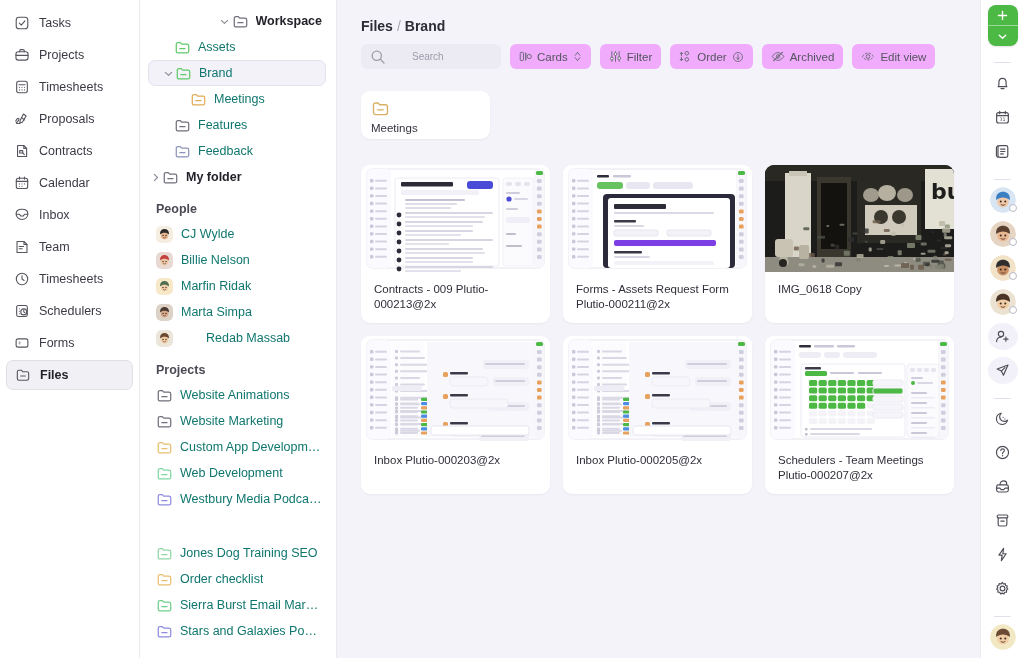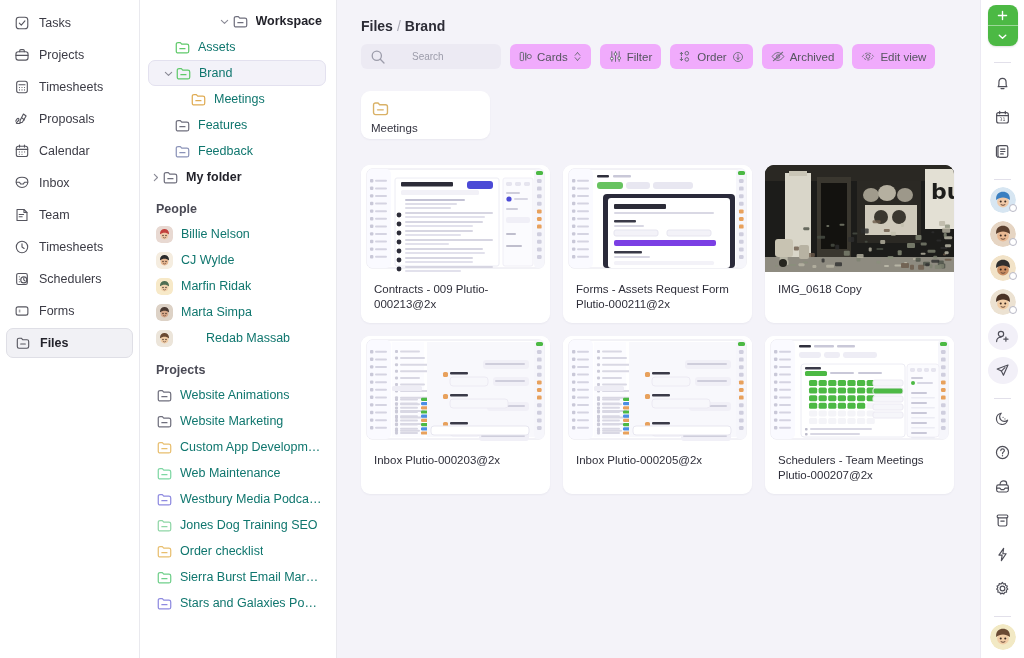--- a/index.html
+++ b/index.html
@@ -169,20 +169,31 @@
       </div>
       <div class="nav-item">
         <span style="display: flex; width: 16px; height: 16px; flex: 0 0 16px;">
           <svg width="16" height="16" viewBox="0 0 18 18" fill="none" stroke="#56565f" stroke-width="1.25" stroke-linecap="round" stroke-linejoin="round">
             <path d="M2 11.5 C2.6 9.2 4.2 7.6 5.3 8.6 C6.3 9.5 4.6 11.6 3.2 12.6 C2.4 13.2 2.3 14 3.4 14 h3.2"></path>
             <path d="M10.6 3.4 L13.6 5.6 L9.4 12.6 L6.6 13.4 L7 10.4 Z"></path>
             <path d="M11.8 10 L9 7.9"></path>
           </svg>
         </span>
         <span class="lbl">Proposals</span>
+      </div>
+      <div class="nav-item">
+        <span style="display: flex; width: 16px; height: 16px; flex: 0 0 16px;">
+          <svg width="16" height="16" viewBox="0 0 18 18" fill="none" stroke="#56565f" stroke-width="1.25" stroke-linecap="round" stroke-linejoin="round">
+            <path d="M4 2.8 h7 l3.2 3.3 V15.2 H4 Z"></path>
+            <path d="M11 2.8 V6.1 h3.2"></path>
+            <path d="M6.4 8.6 h3.4 v2.6 H6.4 Z"></path>
+            <path d="M9.8 11.2 L11.6 13"></path>
+          </svg>
+        </span>
+        <span class="lbl">Contracts</span>
       </div>
       <div class="nav-item">
         <span style="display: flex; width: 16px; height: 16px; flex: 0 0 16px;">
           <svg width="16" height="16" viewBox="0 0 18 18" fill="none" stroke="#56565f" stroke-width="1.25" stroke-linecap="round" stroke-linejoin="round">
             <rect x="2.6" y="3.6" width="12.8" height="11.6" rx="2.4"></rect>
             <path d="M2.6 7.2 h12.8"></path>
             <path d="M6.2 2.4 V4.6"></path>
             <path d="M11.8 2.4 V4.6"></path>
             <circle cx="6" cy="10" r=".6" fill="#56565f" stroke="none"></circle>
             <circle cx="9" cy="10" r=".6" fill="#56565f" stroke="none"></circle>
@@ -321,42 +332,42 @@
         <span class="fico"><svg width="17" height="17" viewBox="0 0 18 18" fill="none" stroke="#6f6f7d" stroke-width="1.3" stroke-linecap="round" stroke-linejoin="round">
             <path d="M2.4 5.6 C2.4 4.5 3.2 3.8 4.3 3.8 h2.4 l1.5 1.7 h5.5 c1.1 0 1.9 .8 1.9 1.9 V12.9 c0 1.1 -.8 1.9 -1.9 1.9 H4.3 c-1.1 0 -1.9 -.8 -1.9 -1.9 Z"></path>
             <path d="M6.2 10.3 h5.4"></path>
           </svg></span>
         <span class="tlbl">My folder</span>
       </div>
       <div class="sec-head">People</div>
       <div class="tree-row" style="padding-left: 8px;">
         <span class="avatar-sm">
           <svg width="17" height="17" viewBox="0 0 24 24" style="border-radius:5px;display:block">
+            <rect width="24" height="24" fill="#f5ede0" rx="4"></rect>
+            <circle cx="12" cy="13.5" r="5.4" fill="#e8b892"></circle>
+            <path d="M5.6 11 C5.6 6.6 8.4 4.4 12 4.4 C15.6 4.4 18.4 6.6 18.4 11 L18.4 12 C16.6 10.4 14.4 9.6 12 9.6 C9.6 9.6 7.4 10.4 5.6 12 Z" fill="#2c2c2c"></path>
+            <circle cx="9.9" cy="13.4" r=".95" fill="#3a2a22"></circle>
+            <circle cx="14.1" cy="13.4" r=".95" fill="#3a2a22"></circle>
+            <path d="M10.2 16.4 q1.8 1.3 3.6 0" stroke="#6b4a3a" stroke-width=".9" fill="none" stroke-linecap="round"></path>
+          </svg>
+        </span>
+        <span class="tlbl">CJ Wylde</span>
+      </div>
+      <div class="tree-row" style="padding-left: 8px;">
+        <span class="avatar-sm">
+          <svg width="17" height="17" viewBox="0 0 24 24" style="border-radius:5px;display:block">
             <rect width="24" height="24" fill="#e8d9d2" rx="4"></rect>
             <circle cx="12" cy="13.5" r="5.4" fill="#f0c9a8"></circle>
             <path d="M5.6 11 C5.6 6.6 8.4 4.4 12 4.4 C15.6 4.4 18.4 6.6 18.4 11 L18.4 12 C16.6 10.4 14.4 9.6 12 9.6 C9.6 9.6 7.4 10.4 5.6 12 Z" fill="#c2413d"></path>
             <circle cx="9.9" cy="13.4" r=".95" fill="#3a2a22"></circle>
             <circle cx="14.1" cy="13.4" r=".95" fill="#3a2a22"></circle>
             <path d="M10.2 16.4 q1.8 1.3 3.6 0" stroke="#6b4a3a" stroke-width=".9" fill="none" stroke-linecap="round"></path>
           </svg>
         </span>
         <span class="tlbl">Billie Nelson</span>
-      </div>
-      <div class="tree-row" style="padding-left: 8px;">
-        <span class="avatar-sm">
-          <svg width="17" height="17" viewBox="0 0 24 24" style="border-radius:5px;display:block">
-            <rect width="24" height="24" fill="#f5ede0" rx="4"></rect>
-            <circle cx="12" cy="13.5" r="5.4" fill="#e8b892"></circle>
-            <path d="M5.6 11 C5.6 6.6 8.4 4.4 12 4.4 C15.6 4.4 18.4 6.6 18.4 11 L18.4 12 C16.6 10.4 14.4 9.6 12 9.6 C9.6 9.6 7.4 10.4 5.6 12 Z" fill="#2c2c2c"></path>
-            <circle cx="9.9" cy="13.4" r=".95" fill="#3a2a22"></circle>
-            <circle cx="14.1" cy="13.4" r=".95" fill="#3a2a22"></circle>
-            <path d="M10.2 16.4 q1.8 1.3 3.6 0" stroke="#6b4a3a" stroke-width=".9" fill="none" stroke-linecap="round"></path>
-          </svg>
-        </span>
-        <span class="tlbl">CJ Wylde</span>
       </div>
       <div class="tree-row" style="padding-left: 8px; text-align: right;">
         <span class="avatar-sm">
           <svg width="17" height="17" viewBox="0 0 24 24" style="border-radius:5px;display:block">
             <rect width="24" height="24" fill="#f7e9c8" rx="4"></rect>
             <circle cx="12" cy="13.5" r="5.4" fill="#f2d3ad"></circle>
             <path d="M5.6 11 C5.6 6.6 8.4 4.4 12 4.4 C15.6 4.4 18.4 6.6 18.4 11 L18.4 12 C16.6 10.4 14.4 9.6 12 9.6 C9.6 9.6 7.4 10.4 5.6 12 Z" fill="#4f6e52"></path>
             <circle cx="9.9" cy="13.4" r=".95" fill="#3a2a22"></circle>
             <circle cx="14.1" cy="13.4" r=".95" fill="#3a2a22"></circle>
             <path d="M10.2 16.4 q1.8 1.3 3.6 0" stroke="#6b4a3a" stroke-width=".9" fill="none" stroke-linecap="round"></path>
@@ -410,30 +421,30 @@
             <path d="M2.4 5.6 C2.4 4.5 3.2 3.8 4.3 3.8 h2.4 l1.5 1.7 h5.5 c1.1 0 1.9 .8 1.9 1.9 V12.9 c0 1.1 -.8 1.9 -1.9 1.9 H4.3 c-1.1 0 -1.9 -.8 -1.9 -1.9 Z"></path>
             <path d="M6.2 10.3 h5.4"></path>
           </svg></span>
         <span class="tlbl">Custom App Development</span>
       </div>
       <div class="tree-row" style="padding-left: 8px;">
         <span class="fico"><svg width="17" height="17" viewBox="0 0 18 18" fill="none" stroke="#7ed7a3" stroke-width="1.3" stroke-linecap="round" stroke-linejoin="round">
             <path d="M2.4 5.6 C2.4 4.5 3.2 3.8 4.3 3.8 h2.4 l1.5 1.7 h5.5 c1.1 0 1.9 .8 1.9 1.9 V12.9 c0 1.1 -.8 1.9 -1.9 1.9 H4.3 c-1.1 0 -1.9 -.8 -1.9 -1.9 Z"></path>
             <path d="M6.2 10.3 h5.4"></path>
           </svg></span>
-        <span class="tlbl">Web Maintenance</span>
+        <span class="tlbl">Web Development</span>
       </div>
       <div class="tree-row" style="padding-left: 8px;">
         <span class="fico"><svg width="17" height="17" viewBox="0 0 18 18" fill="none" stroke="#8e8ae0" stroke-width="1.3" stroke-linecap="round" stroke-linejoin="round">
             <path d="M2.4 5.6 C2.4 4.5 3.2 3.8 4.3 3.8 h2.4 l1.5 1.7 h5.5 c1.1 0 1.9 .8 1.9 1.9 V12.9 c0 1.1 -.8 1.9 -1.9 1.9 H4.3 c-1.1 0 -1.9 -.8 -1.9 -1.9 Z"></path>
             <path d="M6.2 10.3 h5.4"></path>
           </svg></span>
         <span class="tlbl">Westbury Media Podcast...</span>
       </div>
-      <div class="tree-row" style="padding-left: 8px;">
+      <div class="tree-row" style="padding-left: 8px; margin-top: 28px;">
         <span class="fico"><svg width="17" height="17" viewBox="0 0 18 18" fill="none" stroke="#8fd6a6" stroke-width="1.3" stroke-linecap="round" stroke-linejoin="round">
             <path d="M2.4 5.6 C2.4 4.5 3.2 3.8 4.3 3.8 h2.4 l1.5 1.7 h5.5 c1.1 0 1.9 .8 1.9 1.9 V12.9 c0 1.1 -.8 1.9 -1.9 1.9 H4.3 c-1.1 0 -1.9 -.8 -1.9 -1.9 Z"></path>
             <path d="M6.2 10.3 h5.4"></path>
           </svg></span>
         <span class="tlbl">Jones Dog Training SEO</span>
       </div>
       <div class="tree-row" style="padding-left: 8px;">
         <span class="fico"><svg width="17" height="17" viewBox="0 0 18 18" fill="none" stroke="#e8be6e" stroke-width="1.3" stroke-linecap="round" stroke-linejoin="round">
             <path d="M2.4 5.6 C2.4 4.5 3.2 3.8 4.3 3.8 h2.4 l1.5 1.7 h5.5 c1.1 0 1.9 .8 1.9 1.9 V12.9 c0 1.1 -.8 1.9 -1.9 1.9 H4.3 c-1.1 0 -1.9 -.8 -1.9 -1.9 Z"></path>
             <path d="M6.2 10.3 h5.4"></path>

